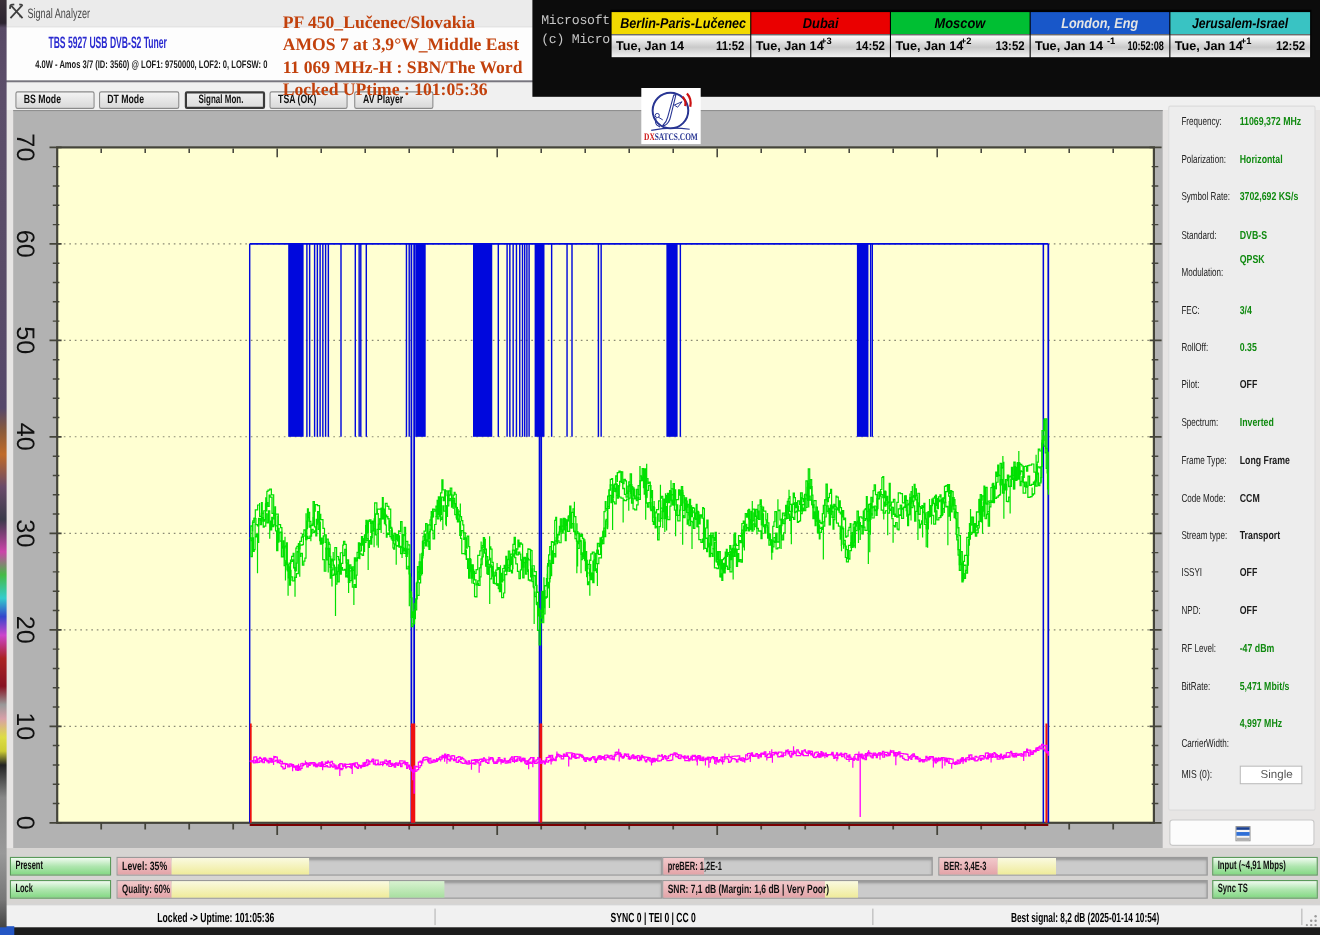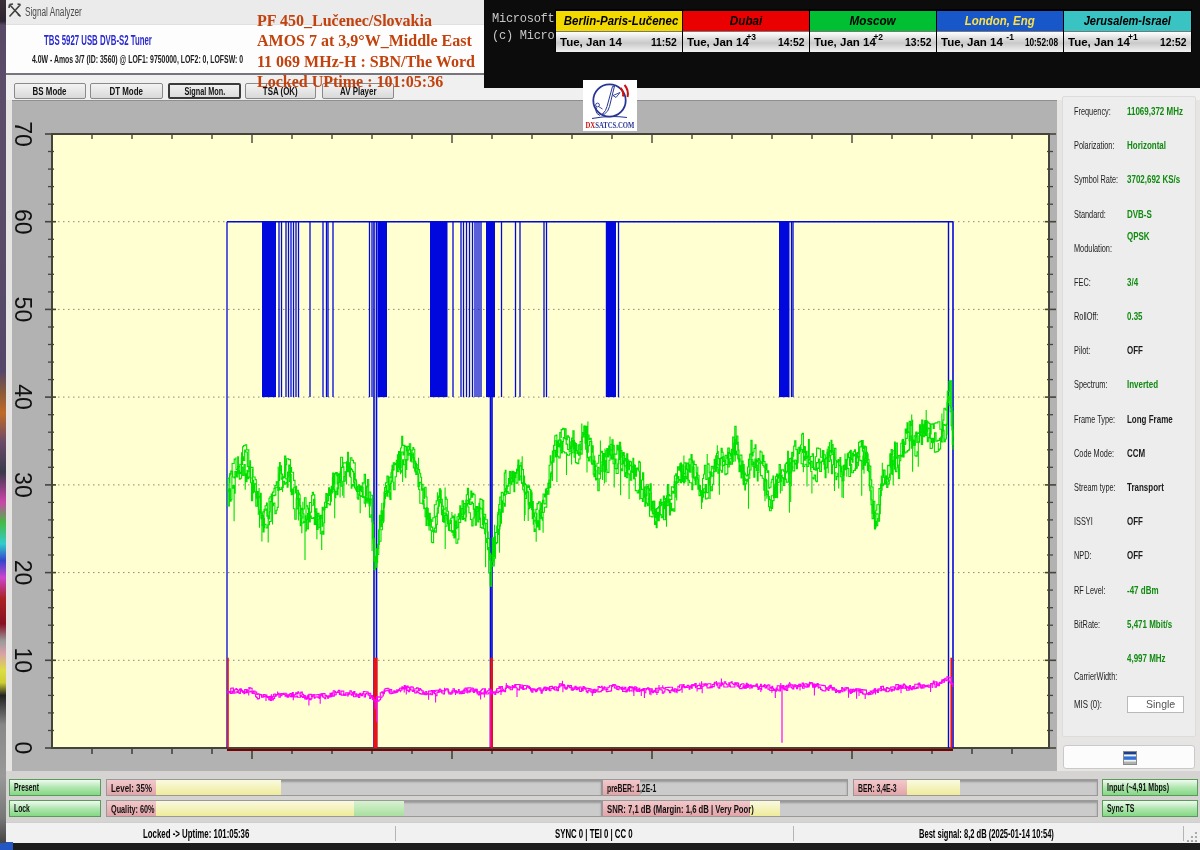--- a/index.html
+++ b/index.html
@@ -6,21 +6,21 @@
 .sq{display:inline-block;transform-origin:0 50%;white-space:nowrap}
 .sqc{display:inline-block;transform-origin:50% 50%;white-space:nowrap}
 
 #titlebar{left:0;top:0;width:1200px;height:25px;background:#ebebeb;border-bottom:1px solid #e0e0e0}
 #titletxt{left:25px;top:5px;font-size:12.5px;color:#4a4a4a}
 #whitezone{left:0;top:25px;width:1200px;height:49px;background:#fdfdfd}
 #tbs{left:44px;top:31px;font-size:15px;font-weight:bold;color:#2a2ad0}
 #tunerinfo{left:32px;top:54px;font-size:10px;font-weight:bold;color:#1a1a1a}
 #sep{left:0;top:73px;width:1200px;height:2px;background:#77757e}
 #tabrow{left:0;top:75px;width:1200px;height:25px;background:#f0f0f0}
-.tab{position:absolute;top:8px;height:16px;background:linear-gradient(180deg,#f3f3f3,#d9d9d9);border:1px solid #8a8a8a;border-radius:2px;text-align:center;font-size:11px;font-weight:bold;color:#111;line-height:14px}
+.tab{position:absolute;top:8px;height:16px;background:linear-gradient(180deg,#f3f3f3,#d9d9d9);border:1px solid #8a8a8a;border-radius:2px;text-align:left;font-size:11px;font-weight:bold;color:#111;line-height:14px}
 .tabact{background:linear-gradient(180deg,#efefef,#dcdcdc);border:2px solid #3a3a3a;line-height:12px}
 
 #serif{left:257px;top:11px;font-family:"Liberation Serif",serif;font-weight:bold;font-size:16px;line-height:20.3px;color:#c2410c;letter-spacing:0px}
 
 #chartw{left:12px;top:100px;width:1045px;height:671px;background:#b2b2b2;border-top:1px solid #8f8f8f}
 #legend{left:0;top:0;width:1045px;height:33px;background:linear-gradient(180deg,#dcdcdc,#a9a9a9)}
 .lgline{position:absolute;top:15px;height:2.4px;width:27px}
 .lgtxt{position:absolute;top:9px;font-size:13px;color:#111}
 
 #rpanel{left:1062px;top:96px;width:134px;height:641px;background:#ededed;border:1px solid #dcdcdc;border-radius:2px}
@@ -358,21 +358,21 @@
  </div>
  <div class="clk" style="left:254px">
   <div class="clkh" style="background:#00bf33"><span class="sqc" style="transform:scaleX(.9)">Moscow</span></div>
   <div class="clkd">
         <span class="cdate">Tue, Jan 14</span>
         <span class="coff">+2</span>
         <span class="ctime">13:52</span>
       </div>
  </div>
  <div class="clk" style="left:381px">
-  <div class="clkh" style="background:#1857c9;color:#fde047"><span class="sqc" style="transform:scaleX(.88)">London, Eng</span></div>
+  <div class="clkh" style="background:#1857c9;color:#e5e5e5"><span class="sqc" style="transform:scaleX(.88)">London, Eng</span></div>
   <div class="clkd">
         <span class="cdate">Tue, Jan 14</span>
         <span class="coff" style="right:39%">-1</span>
         <span class="ctime" style="transform:scaleX(.72)">10:52:08</span>
       </div>
  </div>
  <div class="clk" style="left:508px;width:127px">
   <div class="clkh" style="background:#39c3c3"><span class="sqc" style="transform:scaleX(.85)">Jerusalem-Israel</span></div>
   <div class="clkd">
         <span class="cdate">Tue, Jan 14</span>

